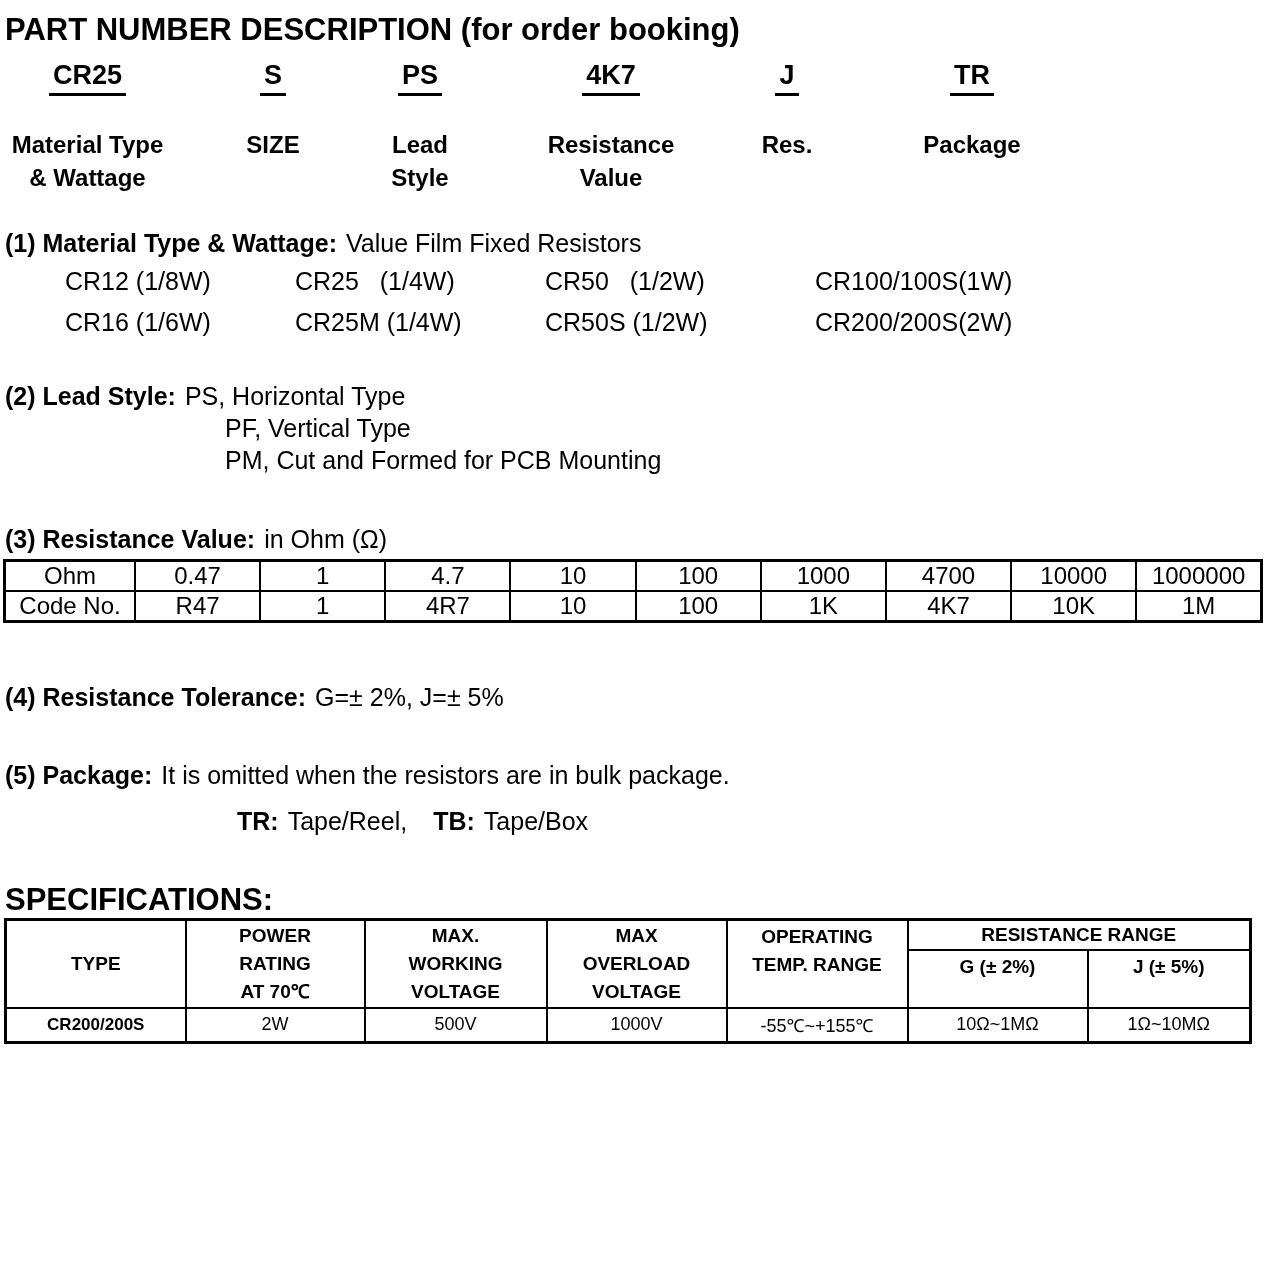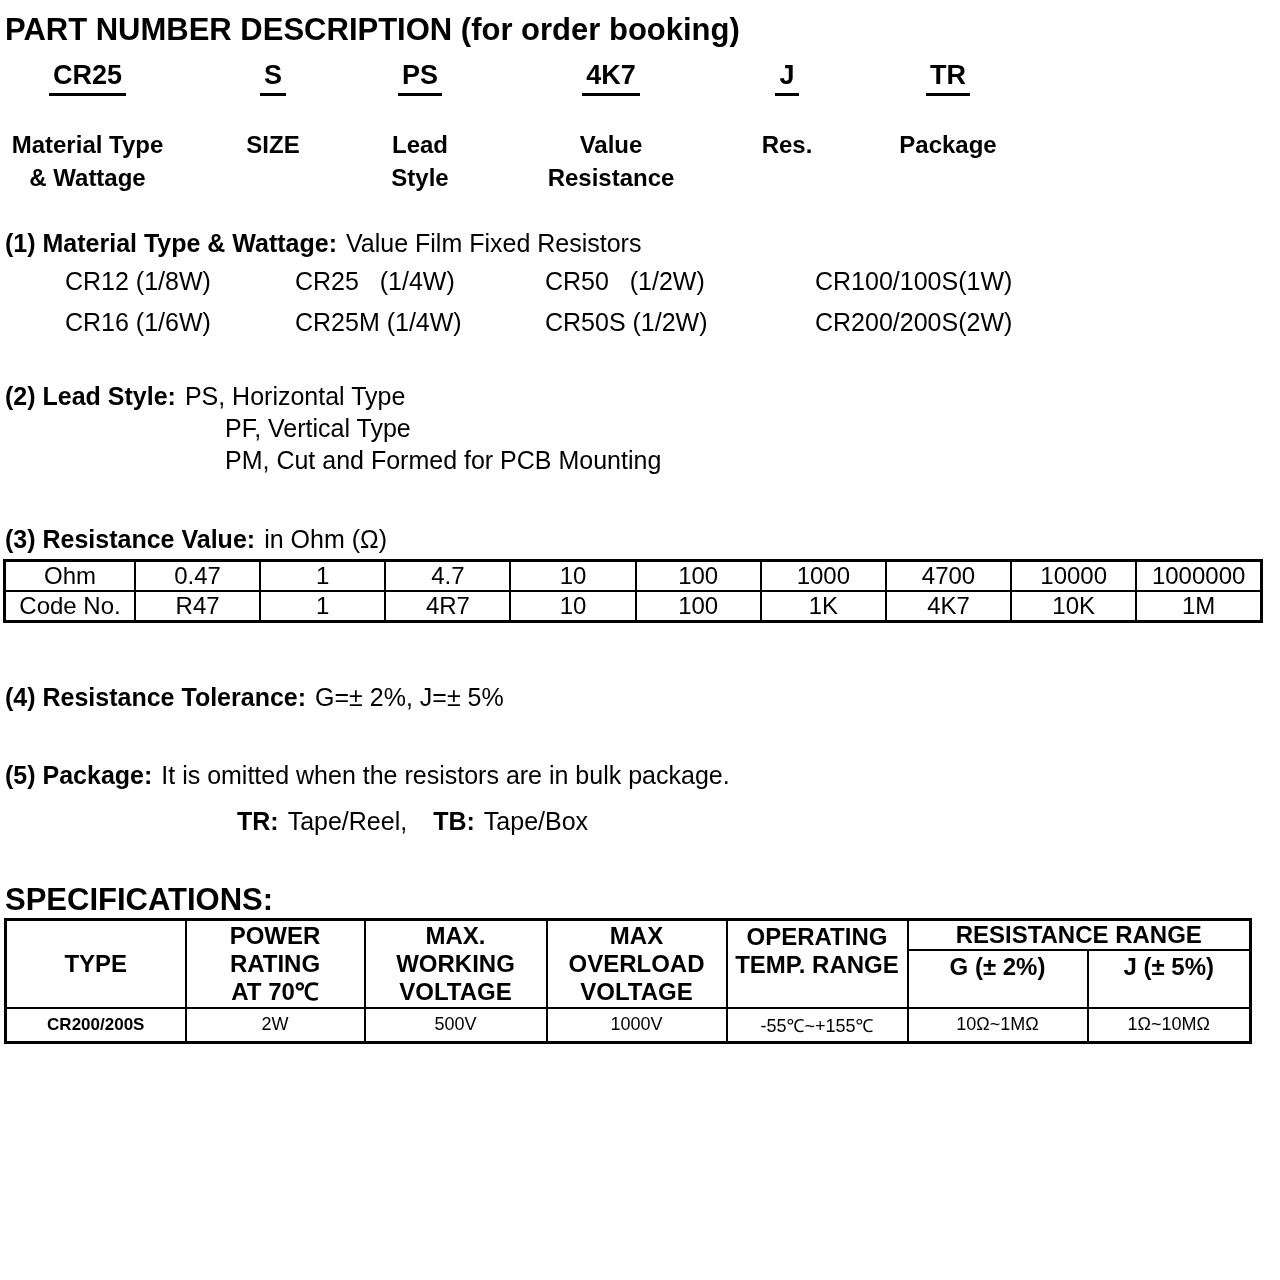--- a/index.html
+++ b/index.html
@@ -19,21 +19,21 @@
   .doc-title { top: 12px; font-size: 31px; font-weight: bold; letter-spacing: 0px; }
 
   
   .pn-block { top: 60px; left: 0; width: 1100px; height: 120px; position: absolute; }
   .pn-col { position: absolute; top: 0; width: 220px; text-align: center; }
   .pn-col.c0 { left: 0px; width: 175px; }
   .pn-col.c1 { left: 163px; }
   .pn-col.c2 { left: 310px; }
   .pn-col.c3 { left: 501px; }
   .pn-col.c4 { left: 677px; }
-  .pn-col.c5 { left: 838px; }
+  .pn-col.c5 { left: 862px; }
   .pn-code {
     display: inline-block;
     font-size: 27px;
     font-weight: bold;
     line-height: 30px;
     border-bottom: 3px solid #000;
     padding: 0 4px 3px 4px;
   }
   .pn-label { margin-top: 32px; font-size: 24px; font-weight: bold; line-height: 33px; }
   .pn-label span { display: block; }
@@ -92,21 +92,21 @@
     table-layout: fixed;
     width: 1245px;
     position: absolute;
   }
   .spec-table th, .spec-table td {
     border: 2px solid #000;
     text-align: center;
     padding: 0;
     overflow: hidden;
   }
-  .spec-table th { font-size: 24px; font-weight: bold; line-height: 28px; }
+  .spec-table th { font-size: 19px; font-weight: bold; line-height: 28px; }
   .spec-table .line { display: block; }
   .spec-table .r1 { height: 30px; }
   .spec-table .r2 { height: 58px; }
   .spec-table .r3 { height: 34px; }
   .spec-table .vtop { vertical-align: top; padding-top: 2px; }
   .spec-table td { font-size: 18px; }
   .spec-table td.type-cell { font-size: 17px; font-weight: bold; }
 
   col.c-type { width: 180px; }
   col.c-pow  { width: 179px; }
@@ -141,22 +141,22 @@
     <div class="pn-col c2">
       <span class="pn-code">PS</span>
       <div class="pn-label">
         <span>Lead</span>
         <span>Style</span>
       </div>
     </div>
     <div class="pn-col c3">
       <span class="pn-code">4K7</span>
       <div class="pn-label">
+        <span>Resistance</span>
         <span>Value</span>
-        <span>Resistance</span>
       </div>
     </div>
     <div class="pn-col c4">
       <span class="pn-code">J</span>
       <div class="pn-label">
         <span>Res.</span>
       </div>
     </div>
     <div class="pn-col c5">
       <span class="pn-code">TR</span>

